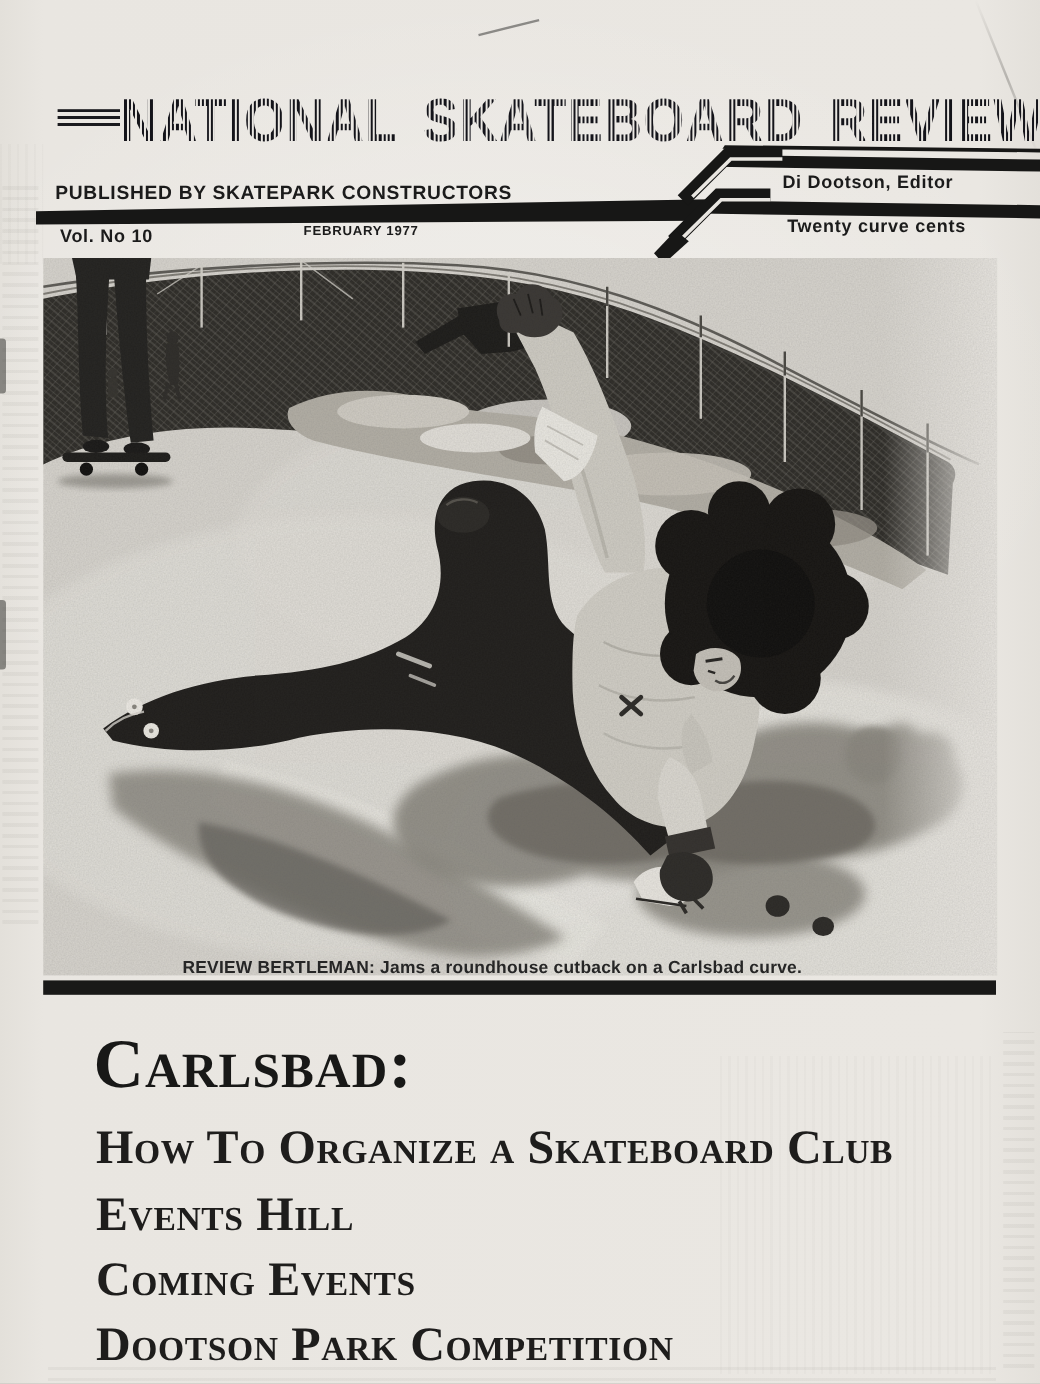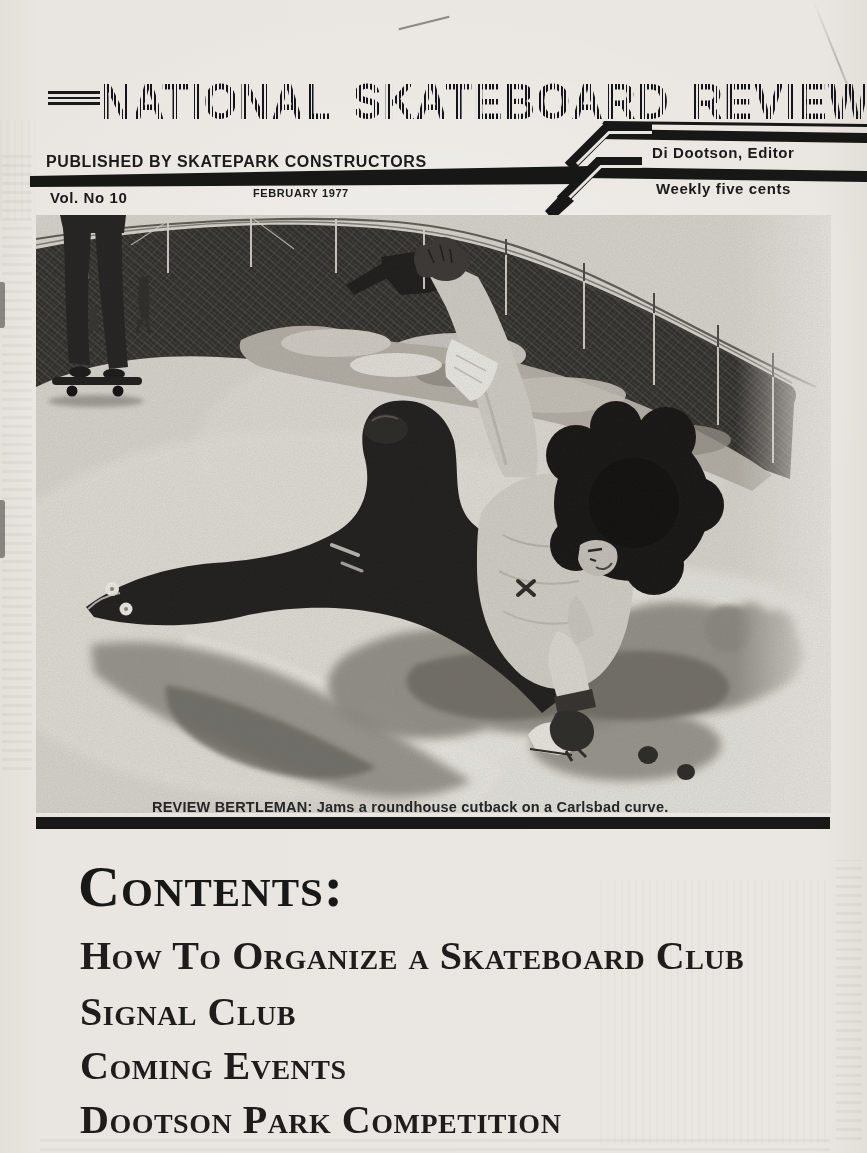--- a/index.html
+++ b/index.html
@@ -106,21 +106,21 @@
     <path d="M642,45 H599 L561,83" stroke="#171716" stroke-width="12" fill="none"></path>
     <path d="M642,48.5 H601 L569,80" stroke="#e8e5e0" stroke-width="3" fill="none"></path>
 
     <polygon points="545,93 563,74 574,83 553,102" fill="#171716"></polygon>
   </svg>
 
   <div class="hdr published">PUBLISHED BY SKATEPARK CONSTRUCTORS</div>
   <div class="hdr volno">Vol. No 10</div>
   <div class="hdr issuedate">FEBRUARY 1977</div>
   <div class="hdr editor">Di Dootson, Editor</div>
-  <div class="hdr price">Weekly five cents</div>
+  <div class="hdr price">Twenty curve cents</div>
 
   <svg class="photo" width="795" height="598" viewBox="0 0 795 598" aria-hidden="true">
     <defs>
       <pattern id="mesh" width="8" height="8" patternUnits="userSpaceOnUse" patternTransform="rotate(40)">
         <path d="M0 0H8M0 4H8" stroke="#97948c" stroke-width="0.7"></path>
       </pattern>
       <pattern id="mesh2" width="9" height="9" patternUnits="userSpaceOnUse" patternTransform="rotate(-48)">
         <path d="M0 0H9M0 4.5H9" stroke="#7e7b74" stroke-width="0.6"></path>
       </pattern>
       <linearGradient id="fadeR" x1="0" y1="0" x2="1" y2="0">
@@ -262,19 +262,19 @@
     <path d="M554,344 l6,2" stroke="#262422" stroke-width="2"></path>
     <path d="M560,352 c6,4 12,2 16,-4" stroke="#454340" stroke-width="2" fill="none"></path>
 
     <rect x="700" width="95" height="598" fill="url(#fadeR)"></rect>
     <rect width="795" height="598" filter="url(#grain)" opacity=".55"></rect>
   </svg>
 
   <div class="caption">REVIEW BERTLEMAN: Jams a roundhouse cutback on a Carlsbad curve.</div>
   <div class="bottom-rule"></div>
 
-  <div class="contents-heading">Contents:</div>
+  <div class="contents-heading">Carlsbad:</div>
   <div class="contents-item ci0">How To Organize a Skateboard Club</div>
-  <div class="contents-item ci1">Signal Club</div>
+  <div class="contents-item ci1">Events Hill</div>
   <div class="contents-item ci2">Coming Events</div>
   <div class="contents-item ci3">Dootson Park Competition</div>
 
 </div>
 
 </body></html>

